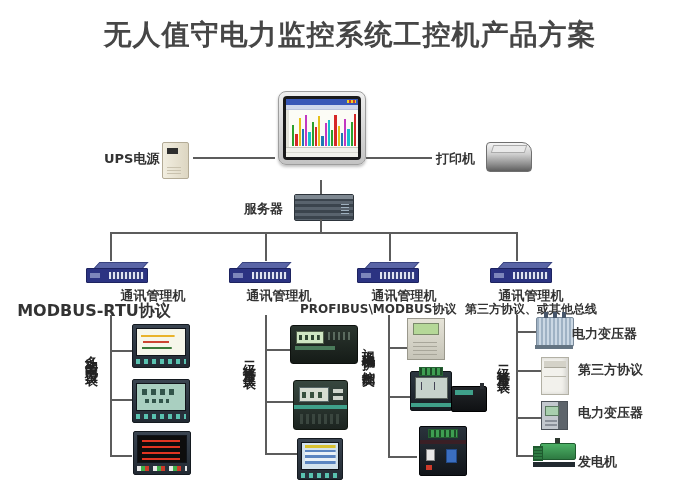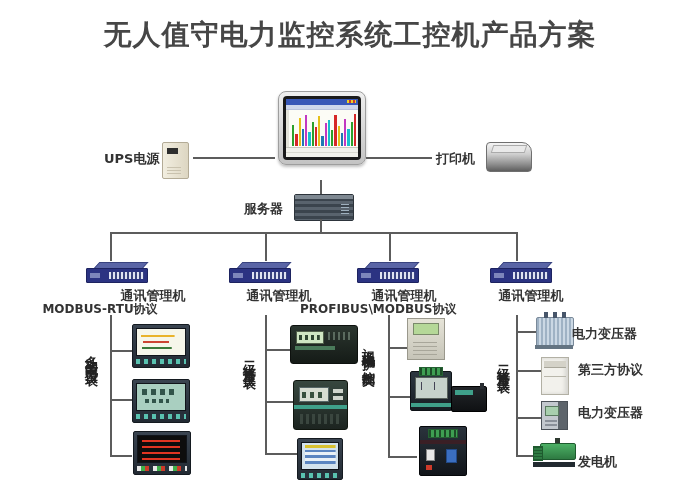--- a/index.html
+++ b/index.html
@@ -179,22 +179,23 @@
         <div class="sw-badge"></div>
         <div class="sw-ports"></div>
       </div>
     </div>
 
   <div class="lbl ctr" style="left:98px;top:287px;width:110px;">通讯管理机</div>
   <div class="lbl ctr" style="left:224px;top:287px;width:110px;">通讯管理机</div>
   <div class="lbl ctr" style="left:349px;top:287px;width:110px;">通讯管理机</div>
   <div class="lbl ctr" style="left:476px;top:287px;width:110px;">通讯管理机</div>
 
-  <div class="lbl ctr" style="left:15px;top:301px;width:170px;font-size:12px;">MODBUS-RTU协议</div>
+  <div class="lbl ctr" style="left:9px;top:301px;width:170px;font-size:16px;">MODBUS-RTU协议</div>
   <div class="lbl ctr" style="left:300px;top:301px;width:150px;font-size:12px;">PROFIBUS\MODBUS协议</div>
+  <div class="lbl ctr" style="left:446px;top:301px;width:170px;font-size:12px;">第三方协议、或其他总线</div>
 
   <div class="vl" style="left:110px;top:315px;height:142px;"></div>
   <div class="hl" style="left:110px;top:350px;width:22px;"></div>
   <div class="hl" style="left:110px;top:399px;width:22px;"></div>
   <div class="hl" style="left:110px;top:455px;width:22px;"></div>
   <div class="vtext" style="left:82px;top:345px;">多功能电力仪表</div>
   <div class="meter" style="left:132px;top:324px;">
       <div class="scr scr-chart"></div>
       <div class="btnrow"></div>
     </div>

